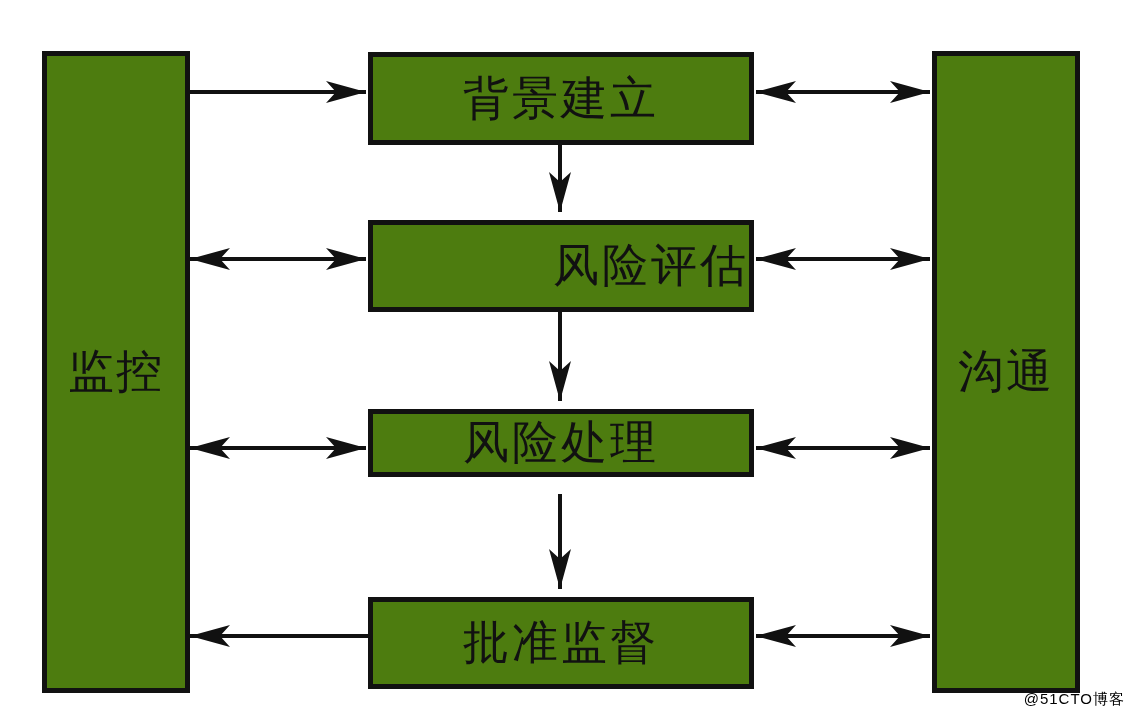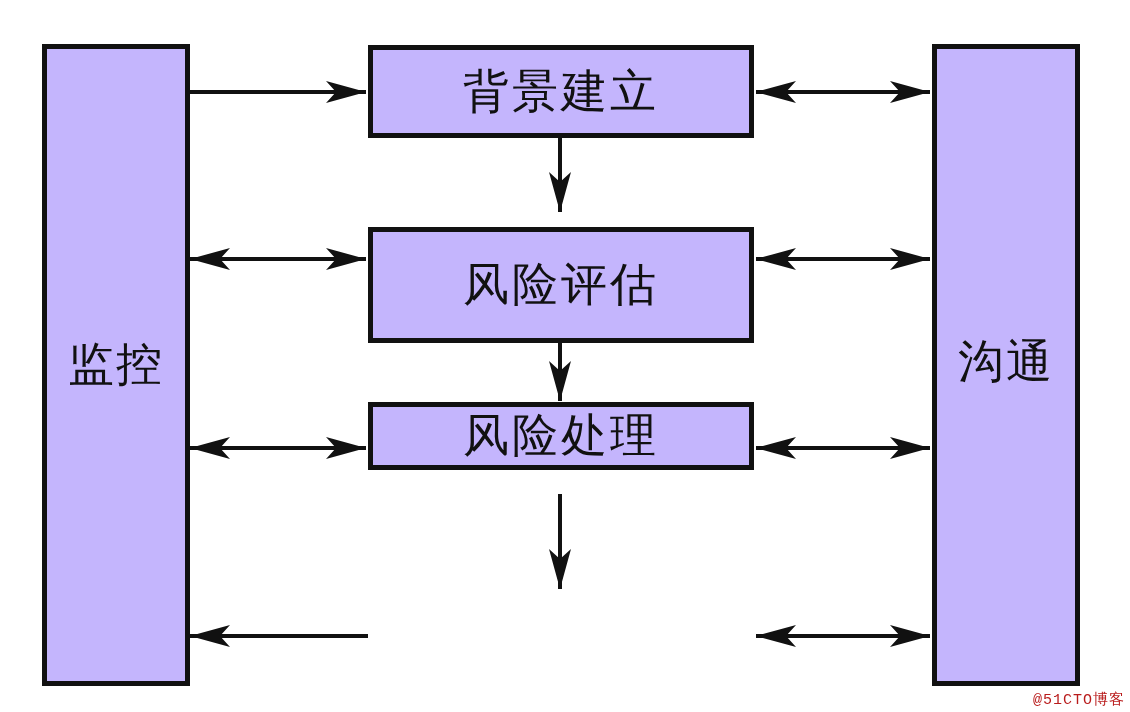--- a/index.html
+++ b/index.html
@@ -13,25 +13,26 @@
     height: 712px;
     background: #ffffff;
     overflow: hidden;
     font-family: "Liberation Serif", "DejaVu Serif", serif;
     color: #111111;
   }
   .node {
     position: absolute;
     box-sizing: border-box;
     border: 5px solid #111111;
-    background: #c4b5fd;
+    background: #4d7c0f;
     display: flex;
     align-items: center;
     justify-content: center;
     z-index: 2;
+    margin-top: 7px;
   }
   .side-box {
     top: 44px;
     width: 148px;
     height: 642px;
     flex-direction: column;
   }
   .side-box .line {
     font-size: 46px;
     line-height: 62px;
@@ -51,23 +52,23 @@
   .wires {
     position: absolute;
     left: 0;
     top: 0;
     z-index: 1;
   }
   .watermark {
     position: absolute;
     right: 5px;
     bottom: 3px;
-    font-family: Liberation Mono, monospace;
+    font-family: Liberation Sans, sans-serif;
     font-size: 15px;
-    color: #b91c1c;
+    color: #000000;
     letter-spacing: 1px;
     z-index: 3;
   }
 </style>
 </head>
 <body>
 
 <div class="canvas">
 
   <svg class="wires" width="1130" height="712" viewBox="0 0 1130 712">
@@ -95,26 +96,29 @@
     <line x1="560" y1="494" x2="560" y2="589" stroke="#111111" stroke-width="4" marker-end="url(#headEnd)"></line>
   </svg>
 
   <div class="node side-box" style="left:42px;">
     <span class="line">监控</span>
   </div>
 
   <div class="node step-box" style="top:45px;">
     <span class="label">背景建立</span>
   </div>
-  <div class="node step-box" style="top:227px;height:116px;">
+  <div class="node step-box" style="top:213px;height:92px;justify-content:flex-end;">
     <span class="label">风险评估</span>
   </div>
   <div class="node step-box" style="top:402px;height:68px;">
     <span class="label">风险处理</span>
   </div>
+  <div class="node step-box" style="top:590px;height:92px;">
+    <span class="label">批准监督</span>
+  </div>
 
-  <div class="node side-box" style="left:932px;font-family:Liberation Mono, monospace;">
+  <div class="node side-box" style="left:932px;">
     <span class="line">沟通</span>
   </div>
 
   <div class="watermark">@51CTO博客</div>
 
 </div>
 
 </body></html>

